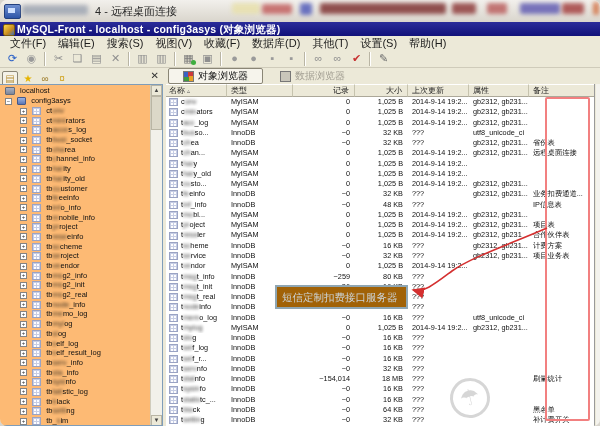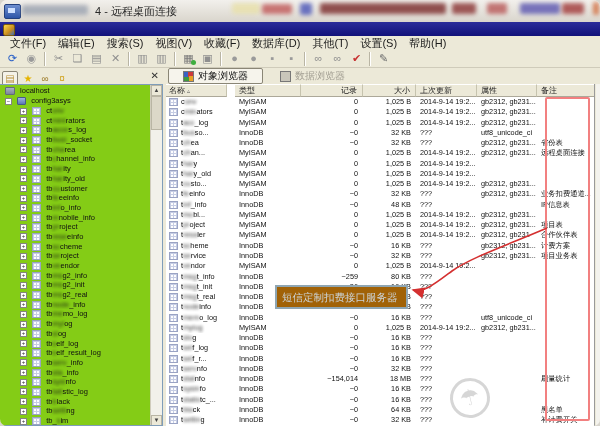--- a/index.html
+++ b/index.html
@@ -38,21 +38,21 @@
   .mini-icon.pressed{border:1px solid #8a8676;background:#f4f2e8;border-radius:2px;}
   .close-x{position:absolute;right:6px;top:1px;font-size:10px;color:#333;line-height:13px;}
   .tabs{position:absolute;left:168px;top:0;height:16px;display:flex;align-items:center;}
   .tab{display:flex;align-items:center;height:14px;padding:0 14px;font-size:10px;margin-right:3px;}
   .tab.active{border:1px solid #8a8676;background:#f6f4ec;border-radius:2px;color:#111;}
   .tab.disabled{color:#a4a094;}
   .tab-icon{display:inline-block;width:9px;height:9px;margin-right:4px;border:1px solid #777;}
   .tab-icon.colored{background:conic-gradient(#cc3a3a 0 25%,#e8a024 0 50%,#3f9a3f 0 75%,#3a62c4 0);}
   .tab-icon.gray{background:#c9c6ba;}
   
-  .tree-panel{position:absolute;left:0;top:84px;width:163px;height:342px;background:#84cc16;
+  .tree-panel{position:absolute;left:0;top:84px;width:163px;height:342px;background:#fdba74;
     border:1px solid #7f9db9;border-left:none;box-sizing:border-box;overflow:hidden;}
   .tree-scroll{position:absolute;right:0;top:0;width:11px;height:341px;background:#f2f1ea;
     border-left:1px solid #d0ccbc;}
   .sc-btn{position:absolute;left:0;width:11px;height:11px;background:#ece9d8;border:1px solid #b9b5a4;
     box-sizing:border-box;font-size:6px;line-height:9px;text-align:center;color:#444;}
   .sc-thumb{position:absolute;left:0;top:11px;width:11px;height:34px;background:#dcd8c8;border:1px solid #b9b5a4;box-sizing:border-box;}
   .tree{position:absolute;left:0;top:1px;width:150px;}
   .tree-row{position:relative;height:9.7px;line-height:9.7px;font-size:7.5px;color:#111;white-space:nowrap;overflow:hidden;}
   .tree-row.tall{height:10px;line-height:10px;}
   .tbox{display:inline-block;width:7px;height:7px;border:1px solid #848484;background:#fff;box-sizing:border-box;
@@ -72,21 +72,21 @@
     border-right:1px solid #9a9a9a;box-sizing:border-box;overflow:hidden;}
   .right-strip{position:absolute;left:596px;top:84px;width:4px;height:342px;background:#f4f3ee;}
   .lheader{position:absolute;left:0;top:0;width:429px;height:13px;display:flex;}
   .hcell{background:#ece9d8;border-right:1px solid #c6c3ae;border-bottom:1px solid #aca899;
     border-top:1px solid #fff;box-sizing:border-box;font-size:8px;color:#222;line-height:12px;
     padding:0 3px;white-space:nowrap;overflow:hidden;}
   .sort-glyph{font-size:6px;color:#555;margin-left:2px;}
   .lbody{position:absolute;left:0;top:13px;width:429px;}
   .lrow{display:flex;height:10.28px;line-height:10.28px;font-size:7.3px;color:#111;white-space:nowrap;}
   .cell{overflow:hidden;box-sizing:border-box;padding:0 2px;}
-  .c-name{width:61px;} .c-type{width:66px;padding-left:4px;margin-left:8px;}
+  .c-name{width:61px;} .c-type{width:66px;padding-left:4px;}
   .c-rec{width:62px;text-align:right;padding-right:5px;}
   .c-size{width:53px;text-align:right;padding-right:5px;}
   .c-upd{width:61px;padding-left:4px;} .c-attr{width:60px;padding-left:4px;} .c-cmt{flex:1;padding-left:4px;}
   .c-name .ticon{margin-left:1px;width:9px;height:8px;}
   
   .watermark{position:absolute;left:438px;top:374px;width:160px;height:50px;z-index:40;opacity:.75;pointer-events:none;}
   .wm-circle{position:absolute;left:12px;top:4px;width:40px;height:40px;border:3px solid #c9c9c9;border-radius:50%;
     box-sizing:border-box;color:#c9c9c9;font-size:22px;line-height:34px;text-align:center;transform:rotate(-14deg);}
   .wm-text{position:absolute;left:58px;top:8px;font-size:26px;font-weight:bold;color:#cdcdcd;letter-spacing:.5px;}
   .tooltip{position:absolute;left:275px;top:285px;width:133px;height:24px;z-index:50;
@@ -113,20 +113,21 @@
         <div class="redact" style="left: 452px; top: 3px; width: 24px; height: 11px; background: rgb(138, 52, 52);"></div>
         <div class="redact" style="left: 487px; top: 3px; width: 20px; height: 11px; background: rgb(184, 88, 88);"></div>
         <div class="redact" style="left: 520px; top: 3px; width: 40px; height: 11px; background: rgb(90, 85, 176);"></div>
         <div class="redact" style="left: 562px; top: 3px; width: 22px; height: 11px; background: rgb(160, 56, 56);"></div>
         <div class="redact" style="left: 593px; top: 2px; width: 6px; height: 13px; background: rgb(208, 104, 56);"></div>
       </div>
   </div>
 
   <div class="title-bar">
     <span class="app-icon"></span>
+    <span class="title-text">MySQL-Front - localhost - config3asys  (对象浏览器)</span>
   </div>
 
   <div class="menu-bar" id="menu-bar"><span class="menu-item">文件(F)</span><span class="menu-item">编辑(E)</span><span class="menu-item">搜索(S)</span><span class="menu-item">视图(V)</span><span class="menu-item">收藏(F)</span><span class="menu-item">数据库(D)</span><span class="menu-item">其他(T)</span><span class="menu-item">设置(S)</span><span class="menu-item">帮助(H)</span></div>
 
   <div class="toolbar" id="toolbar">
       <span class="tb-icon" style="color: rgb(47, 100, 200);">⟳</span>
       <span class="tb-icon" style="color: rgb(154, 154, 154);">◉</span>
       <span class="tb-sep"></span>
       <span class="tb-icon" style="color: rgb(143, 143, 143);">✂</span>
       <span class="tb-icon" style="color: rgb(143, 143, 143);">❏</span>

